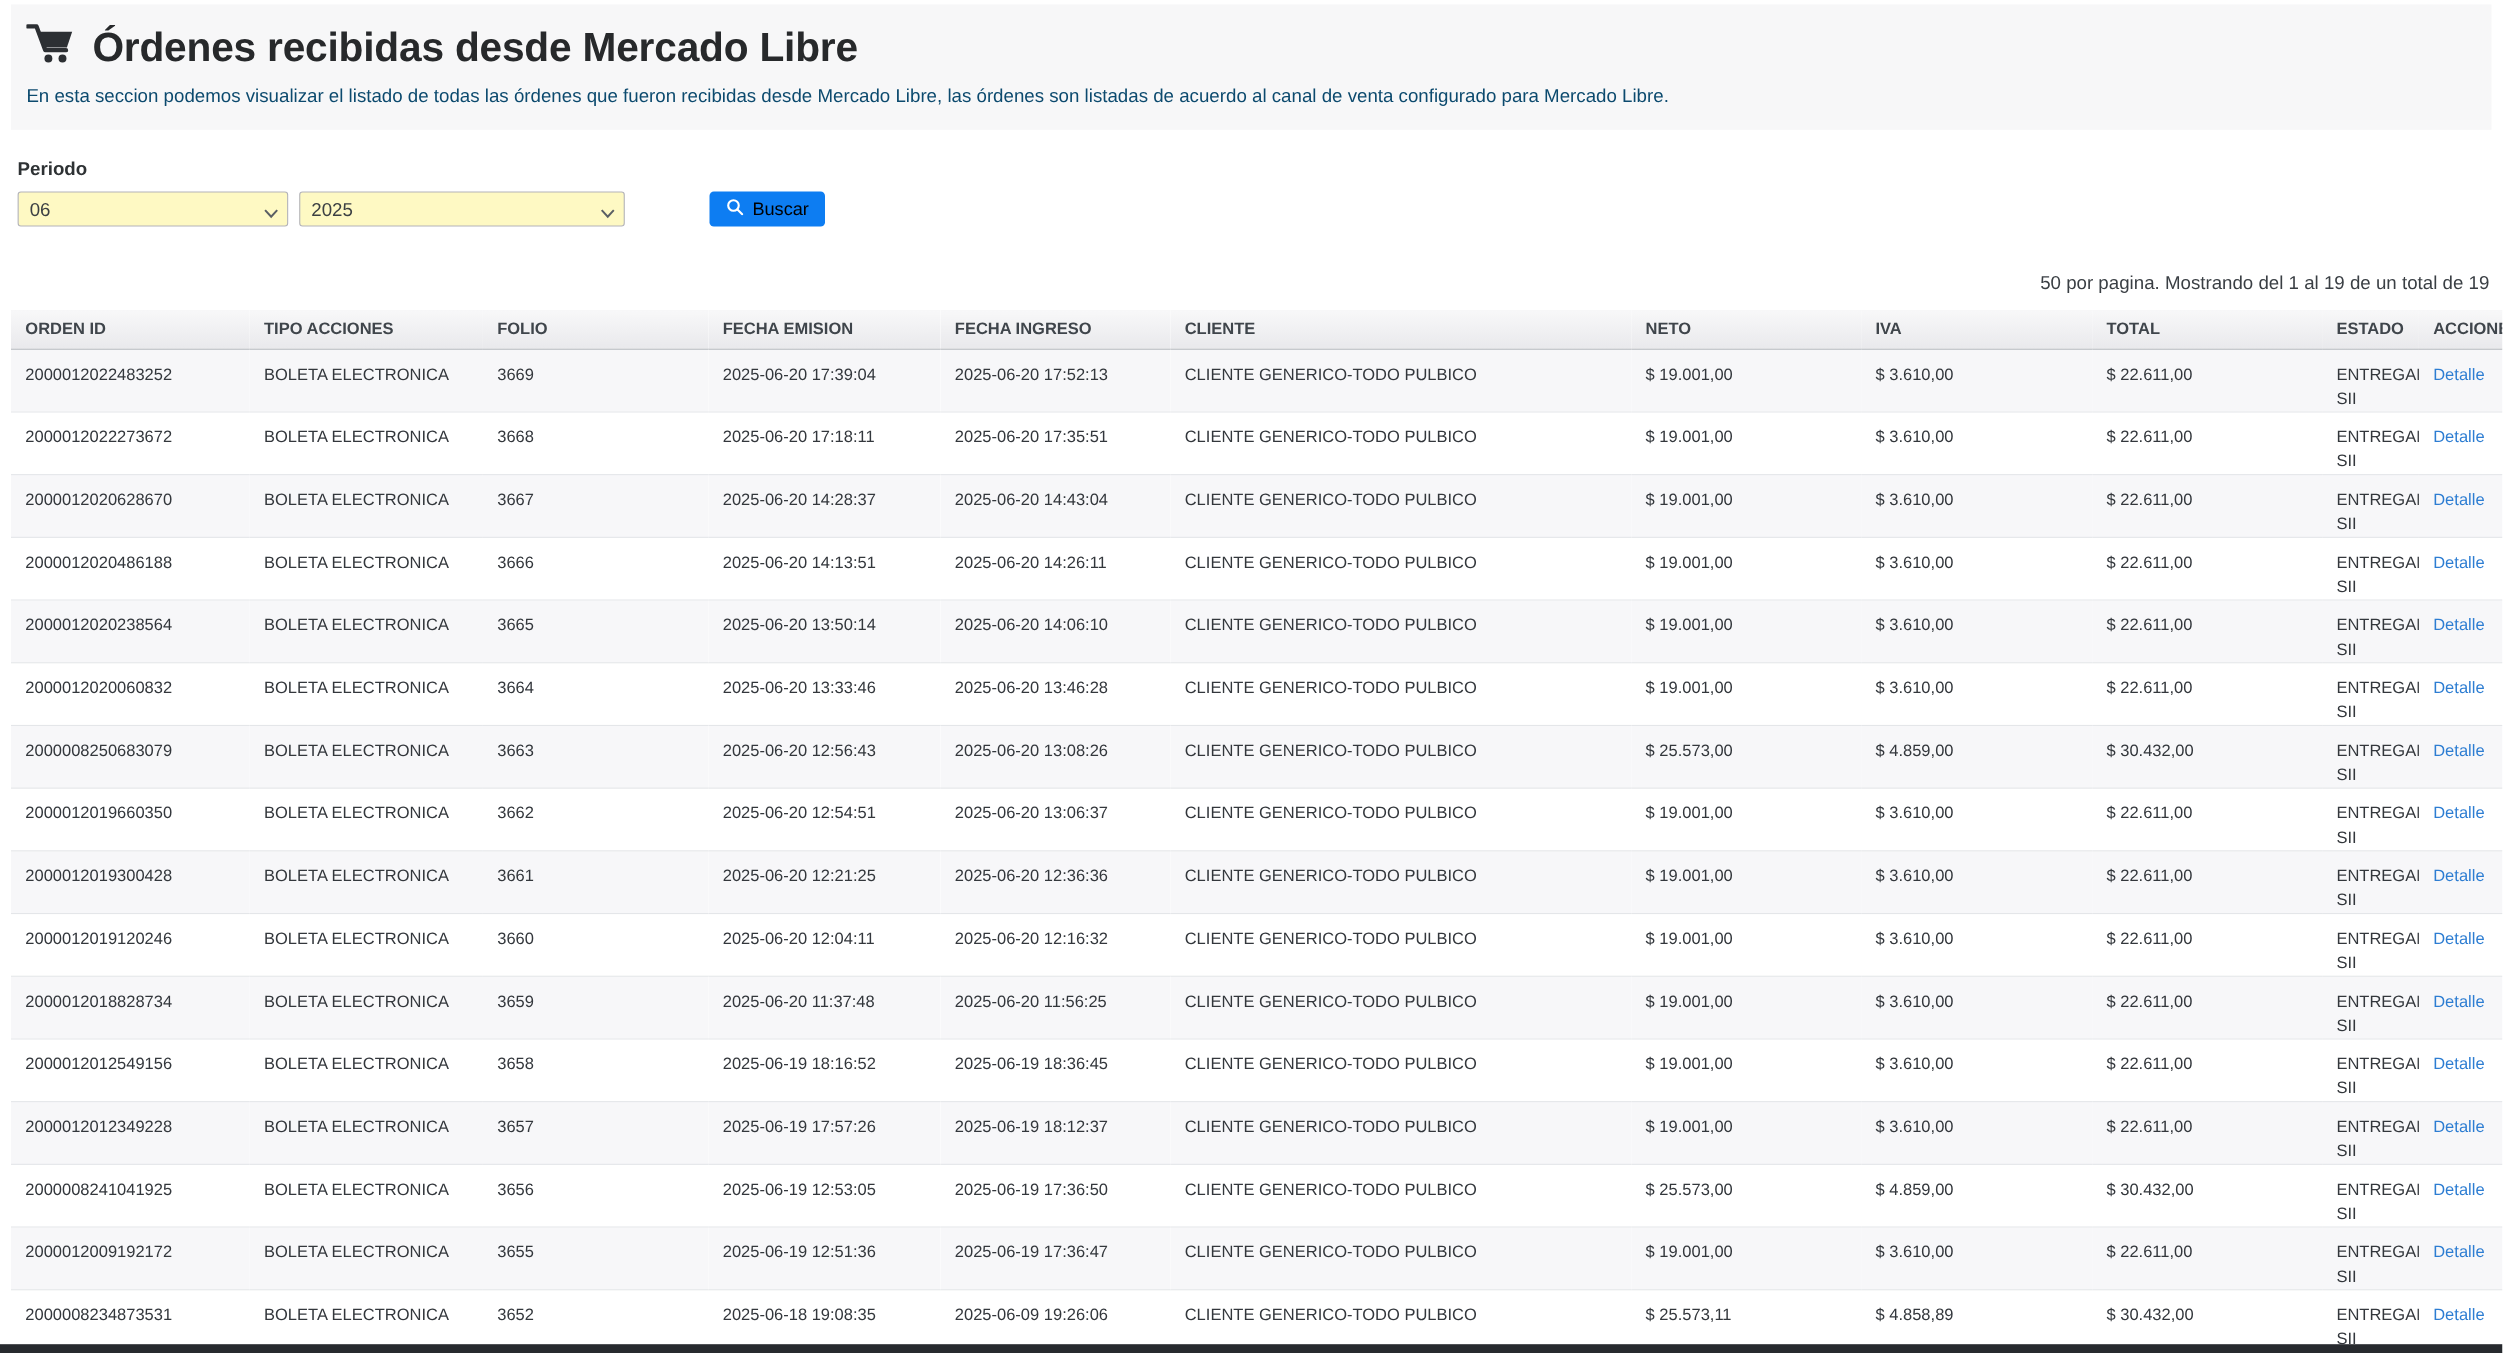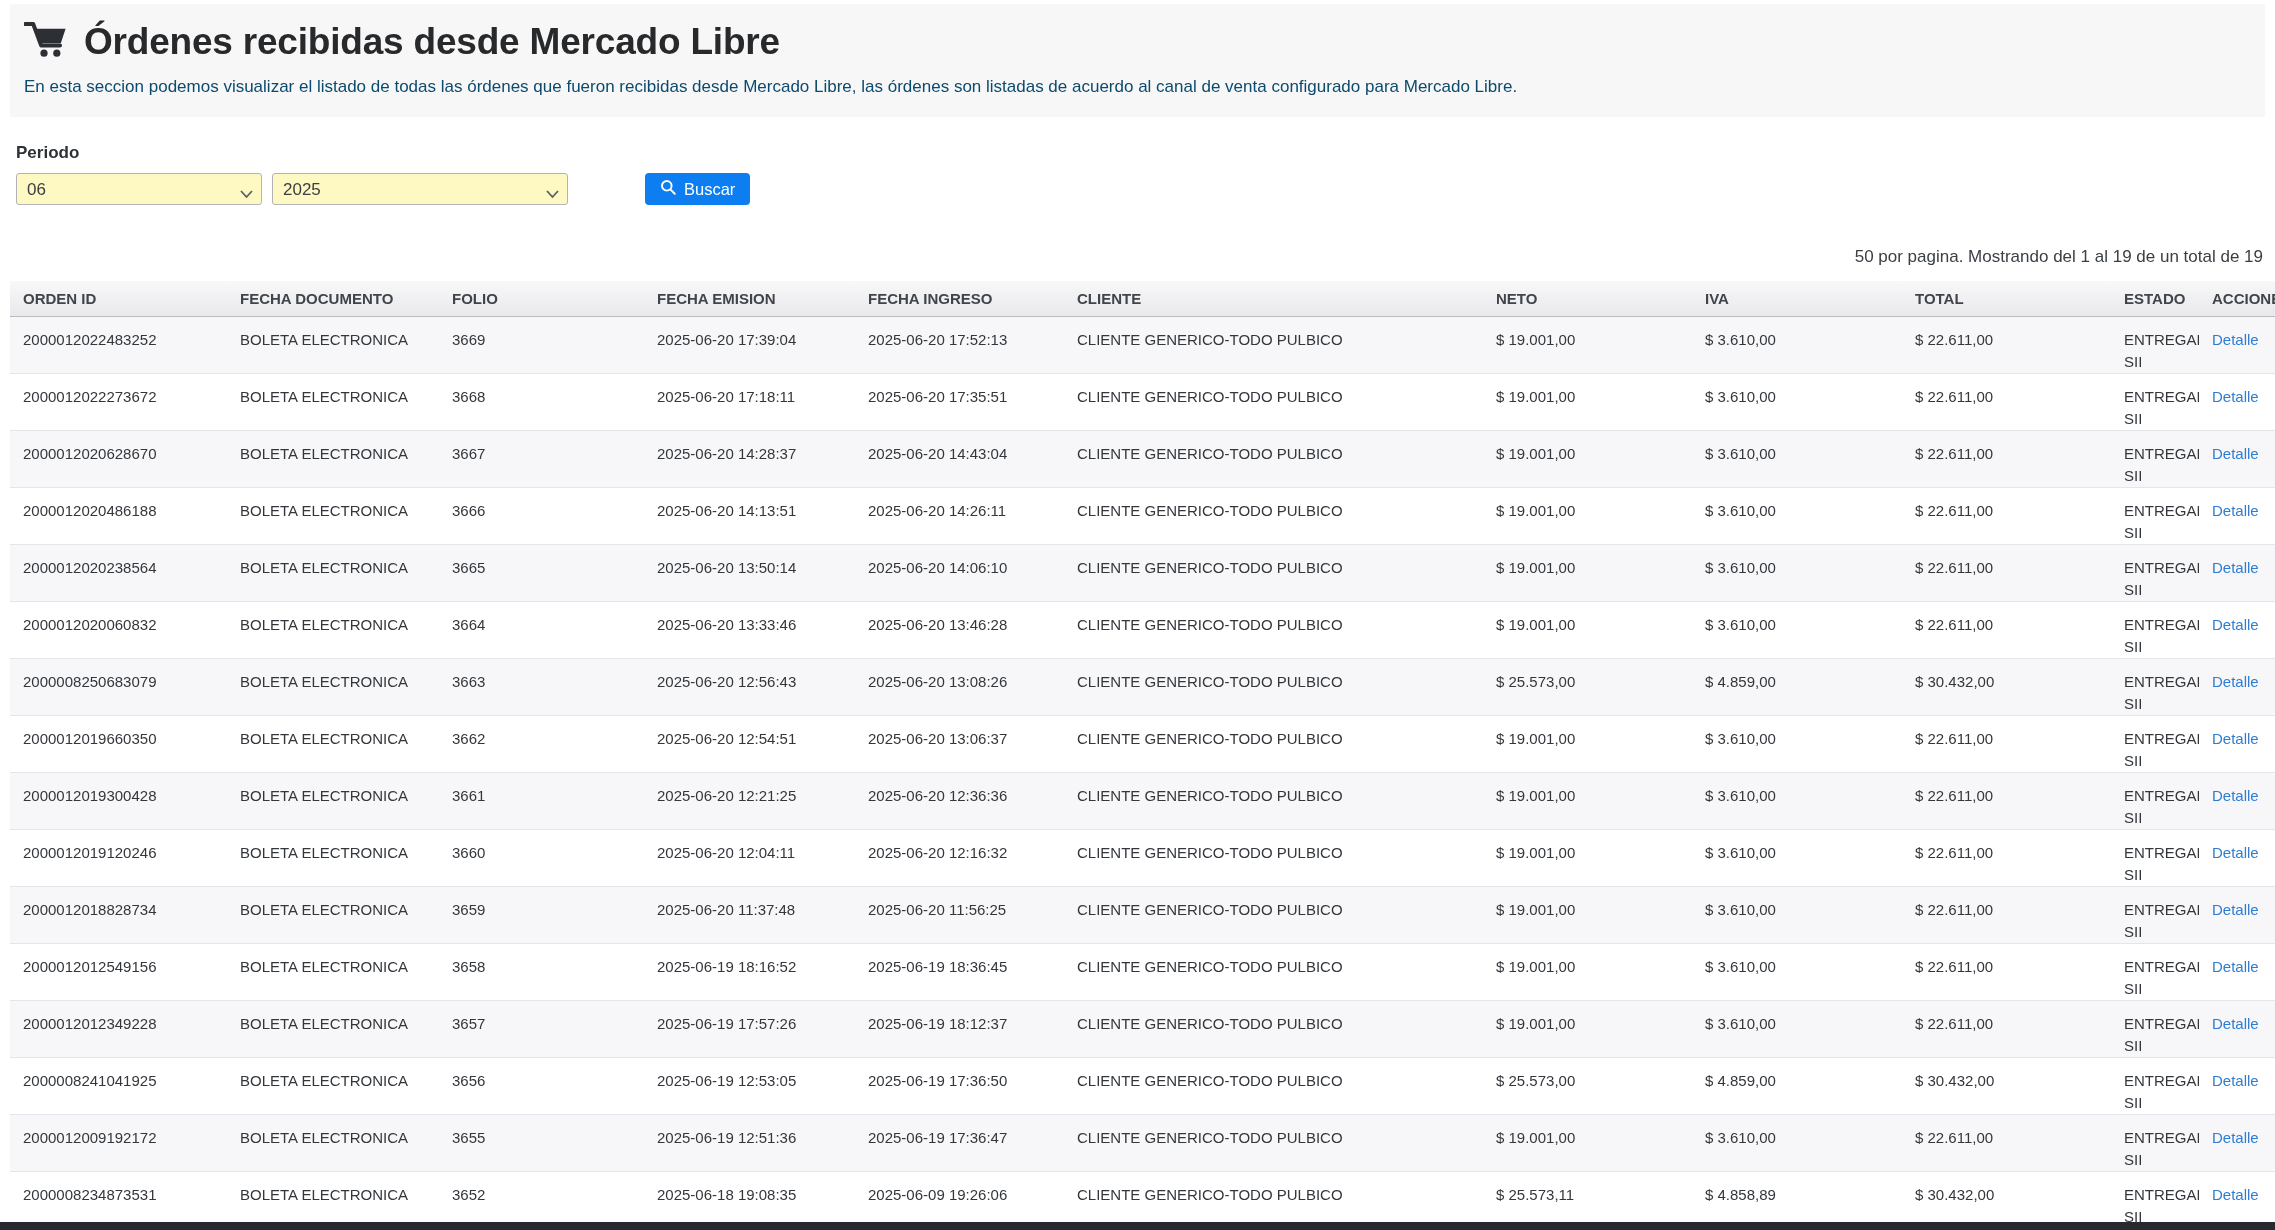--- a/index.html
+++ b/index.html
@@ -38,21 +38,21 @@
     font-family: inherit;
     width: 100%;
   }
   .select-month { width: 246px; }
   .select-year  { width: 296px; }
   .chevron { position: absolute; right: 9px; top: 12px; pointer-events: none; }
 
   .buscar-btn {
     margin-left: 67px;
     height: 32px; padding: 0 15px;
-    background: #0d7df2; color: #ffffff;
+    background: #0d7df2; color: #000000;
     border: none; border-radius: 4px;
     font-size: 16.5px; font-family: inherit;
     display: inline-flex; align-items: center; gap: 8px;
     cursor: pointer;
   }
 
   
   .pagination-summary {
     text-align: right;
     margin: 42px 12px 0 0;
@@ -171,21 +171,21 @@
       <col class="col-cliente">
     <col class="col-neto">
       <col class="col-iva">
       <col class="col-total">
     <col class="col-estado">
       <col class="col-acciones">
   </colgroup>
   <thead>
     <tr id="orders-thead-row">
         <th>ORDEN ID</th>
-        <th>FECHA DOCUMENTO</th>
+        <th>TIPO ACCIONES</th>
         <th>FOLIO</th>
         <th>FECHA EMISION</th>
         <th>FECHA INGRESO</th>
         <th>CLIENTE</th>
         <th>NETO</th>
         <th>IVA</th>
         <th>TOTAL</th>
         <th>ESTADO</th>
         <th>ACCIONES</th>
       </tr>

